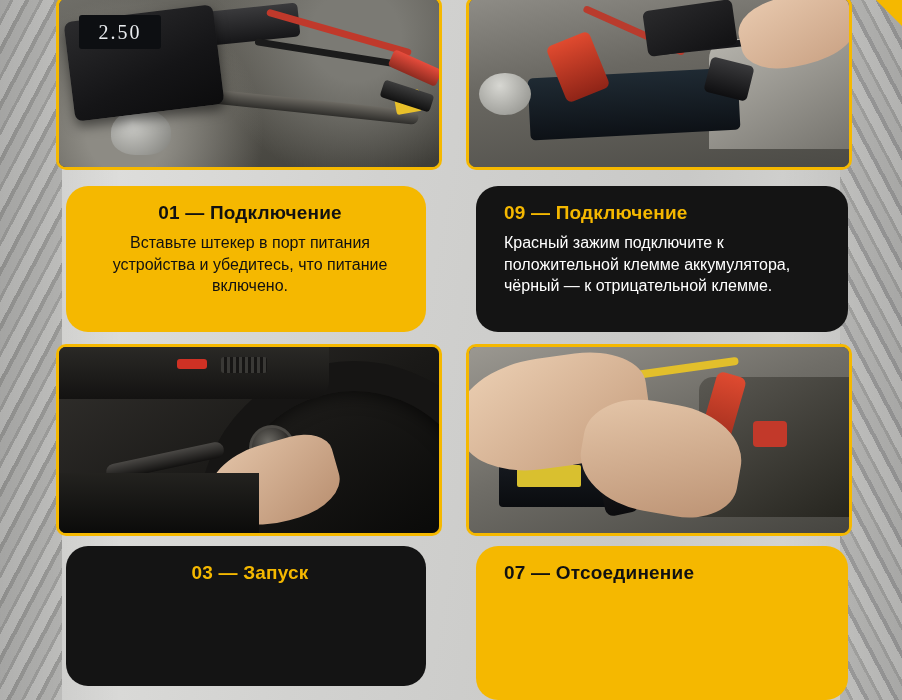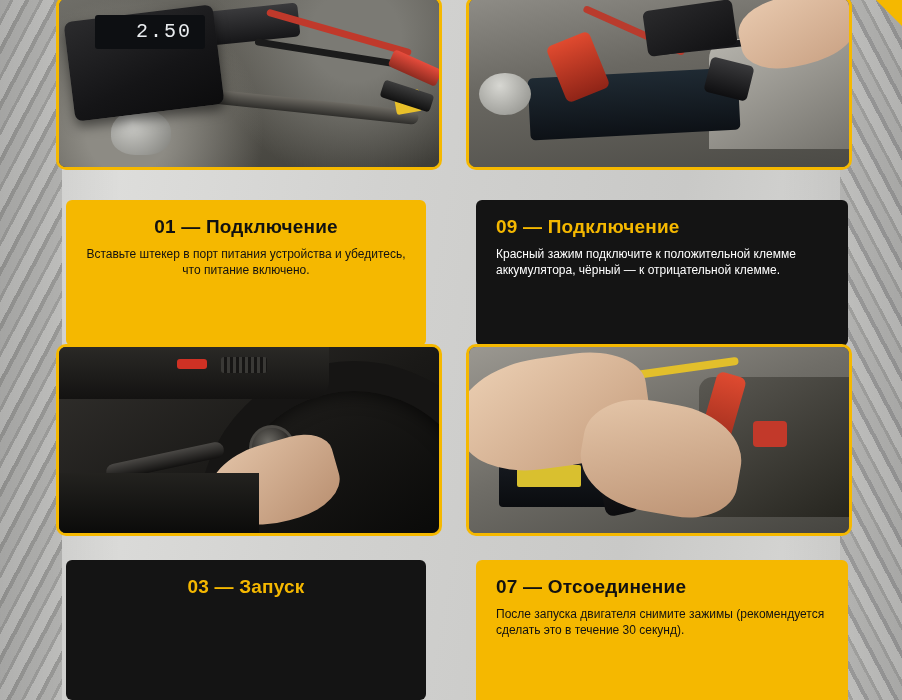--- a/index.html
+++ b/index.html
@@ -88,44 +88,43 @@
     border-radius: 10px;
     overflow: hidden;
     background: #4a4a4a;
   }
   .photo .inner {
     position: absolute;
     inset: 0;
   }
 
   .card {
-    border-radius: 6px;
-    padding: 16px 20px 18px 20px;
+    border-radius: 22px;
+    padding: 16px 20px 18px 28px;
     box-sizing: border-box;
-    margin-top: 14px;
   }
   .card.yellow {
     background: #f5b800;
     color: #111;
   }
   .card.dark {
     background: #141414;
     color: #ffffff;
   }
   .card h3 {
     margin: 0 0 8px 0;
     font-size: 19px;
     font-weight: bold;
     letter-spacing: .2px;
   }
   .card.yellow h3 { color: #111; }
   .card.dark h3 { color: #f5b800; }
   .card p {
     margin: 0;
-    font-size: 12px;
+    font-size: 16px;
     line-height: 1.35;
   }
   .card.c1 h3, .card.c1 p { text-align: center; }
   .card.c3 h3, .card.c3 p { text-align: center; }
 
   
   .p1-bg {
     background:
       radial-gradient(circle at 18% 80%, #8d8b84 0 12%, rgba(0,0,0,0) 40%),
       radial-gradient(circle at 78% 22%, #7b7a74 0 14%, rgba(0,0,0,0) 45%),
@@ -135,31 +134,30 @@
     position: absolute;
     left: 10px; top: 14px;
     width: 150px; height: 100px;
     background: linear-gradient(160deg, #2b2b2d 0%, #151517 60%, #0c0c0d 100%);
     border-radius: 8px;
     transform: rotate(-7deg);
     box-shadow: 0 6px 12px rgba(0,0,0,.5);
   }
   .p1-screen {
     position: absolute;
-    left: 36px; top: 16px;
+    left: 20px; top: 16px;
     width: 82px; height: 34px;
     background: #0d0f12;
     border-radius: 3px;
     color: #e9ecef;
-    font-family: Liberation Mono, monospace;
+    font-family: Liberation Serif, serif;
     font-size: 20px;
     line-height: 34px;
     text-align: center;
     letter-spacing: 2px;
-    padding-left: 28px;
   }
   .p1-plug {
     position: absolute;
     left: 150px; top: 8px;
     width: 90px; height: 34px;
     background: linear-gradient(180deg, #3a3a3c, #161618);
     border-radius: 5px;
     transform: rotate(-6deg);
   }
   .p1-cable-red {
@@ -514,18 +512,17 @@
           <div class="p4-cable-y"></div>
           <div class="p4-clamp-red"></div>
           <div class="p4-clamp-blk"></div>
           <div class="p4-hand-l"></div>
           <div class="p4-hand-r"></div>
         </div>
       </div>
 
       <div class="card yellow" style="position:absolute; left:10px; top:546px; width:372px; height:154px;">
         <h3>07 — Отсоединение</h3>
-        <p>После запуска двигателя снимите зажимы (рекомендуется сделать это в течение 30 секунд).</p>
       </div>
     </div>
 
   </div>
 </div>
 
 </body></html>

